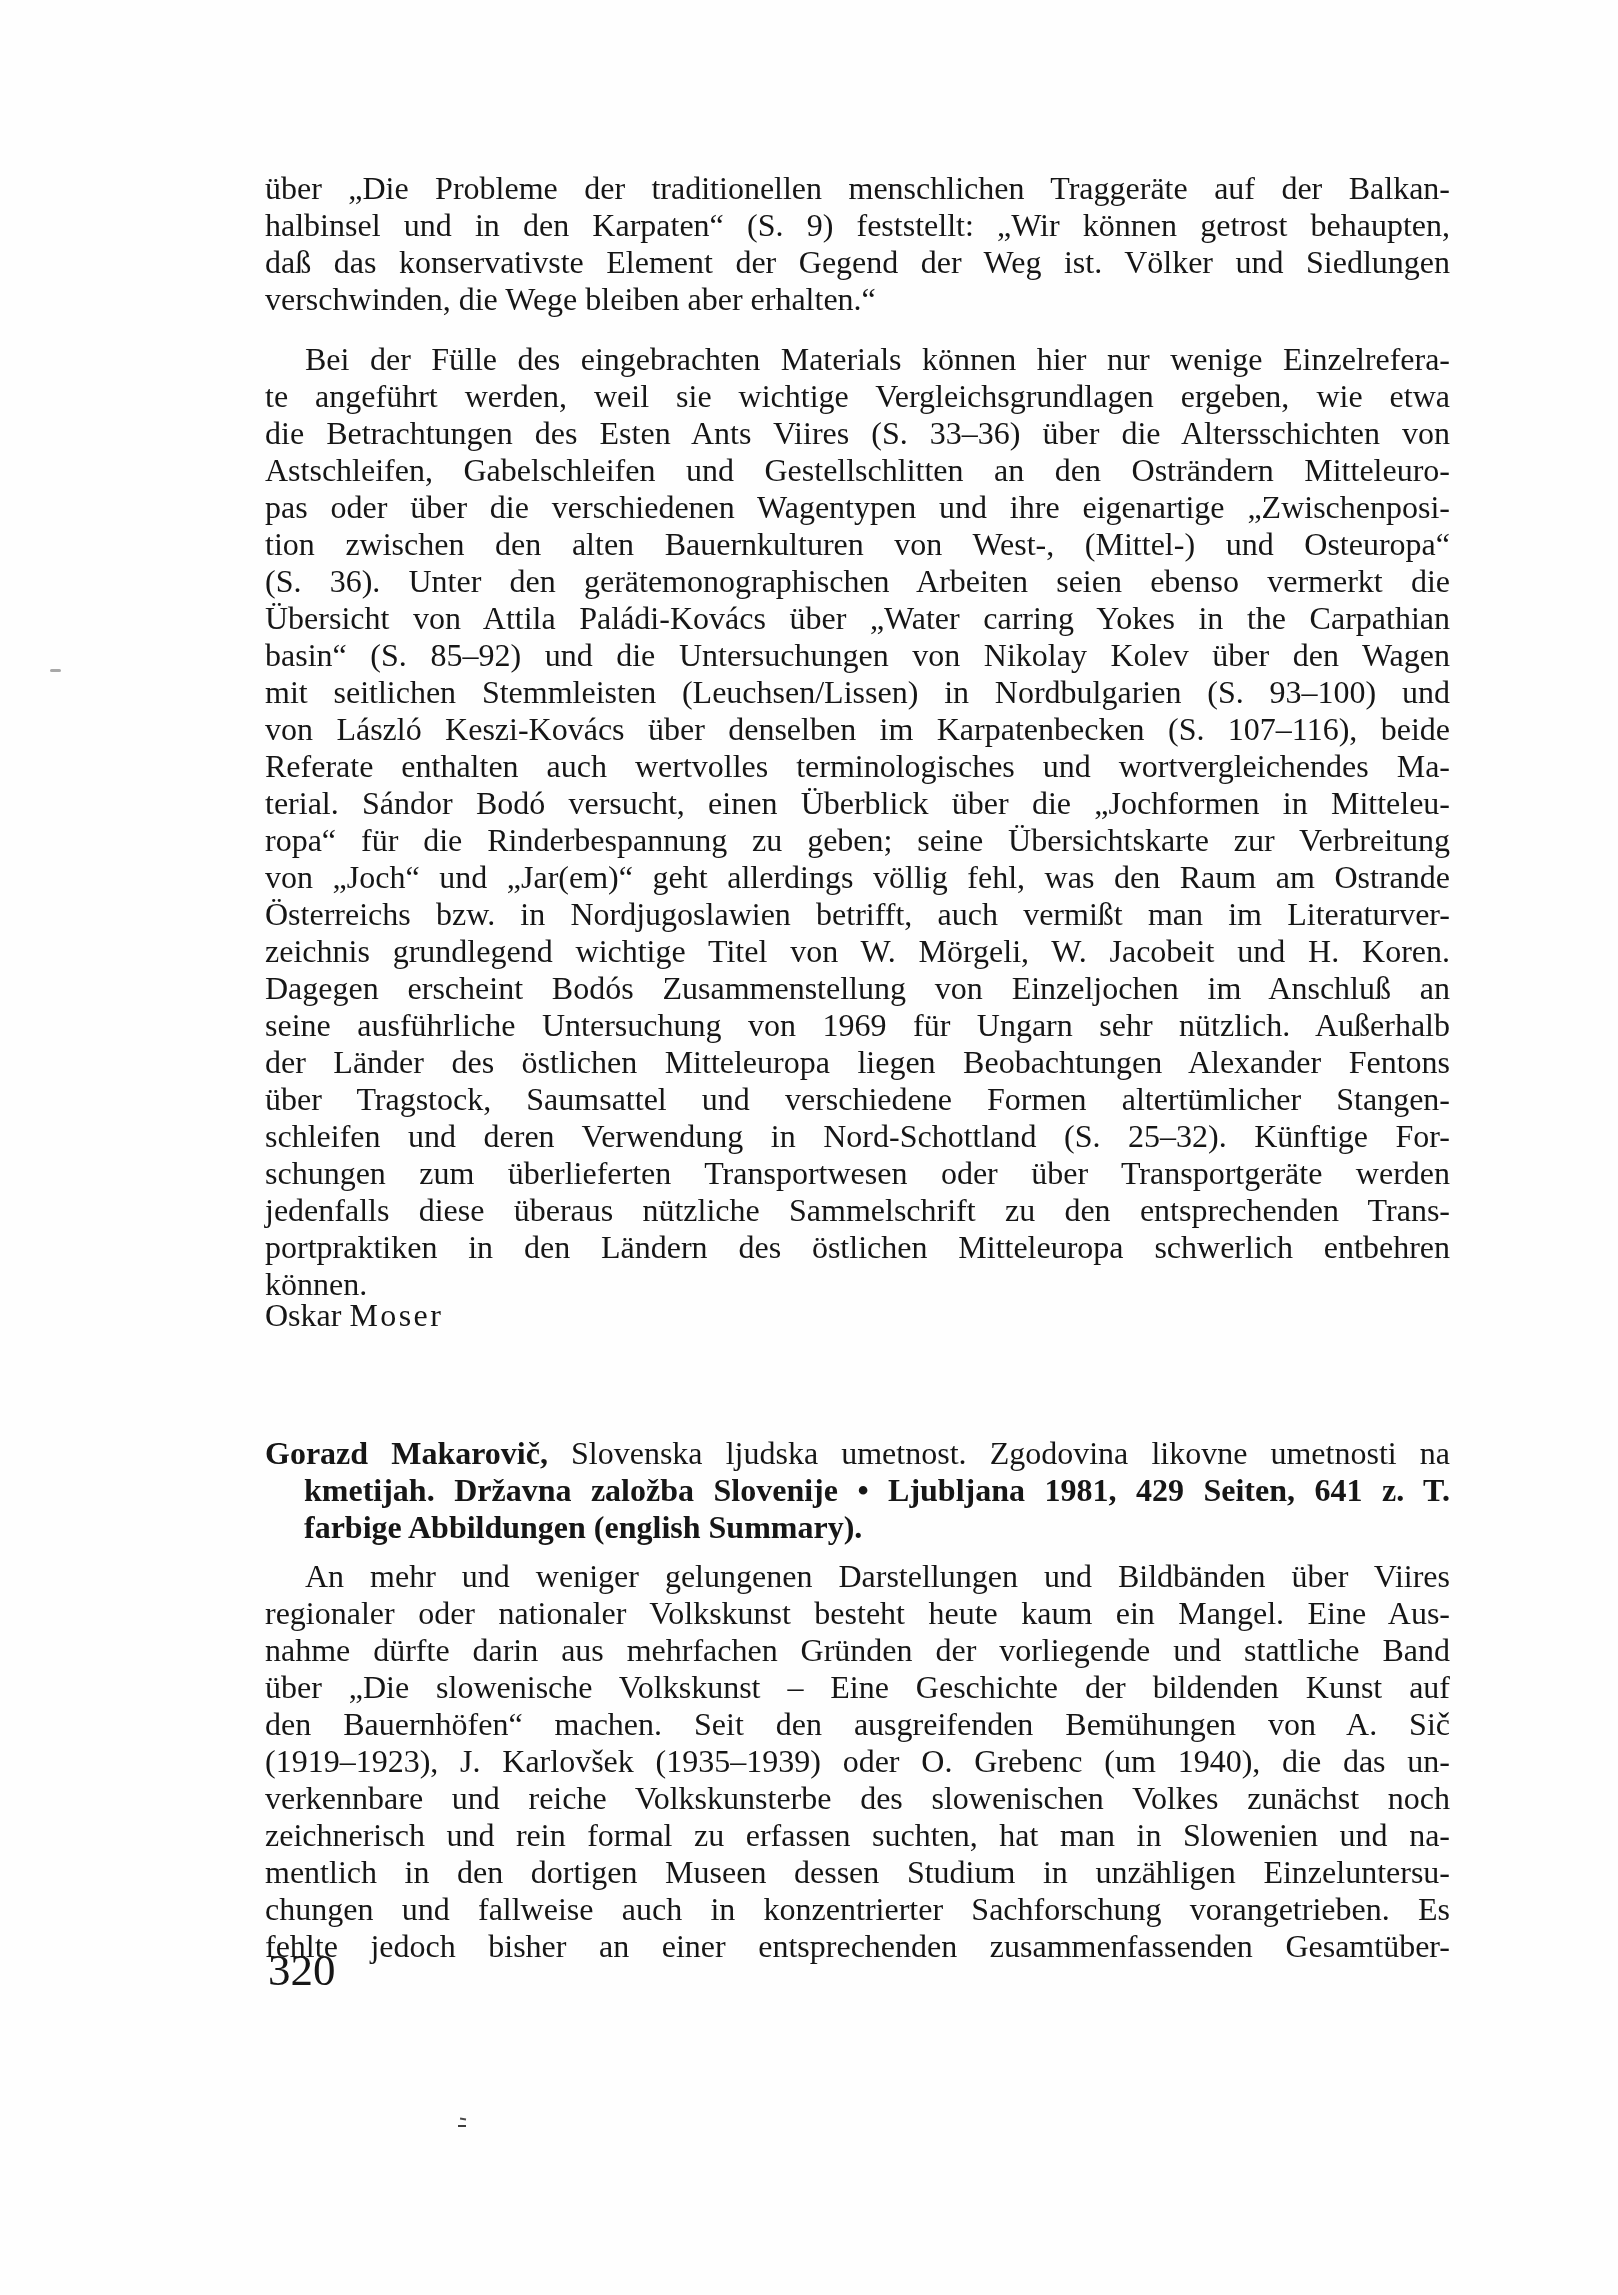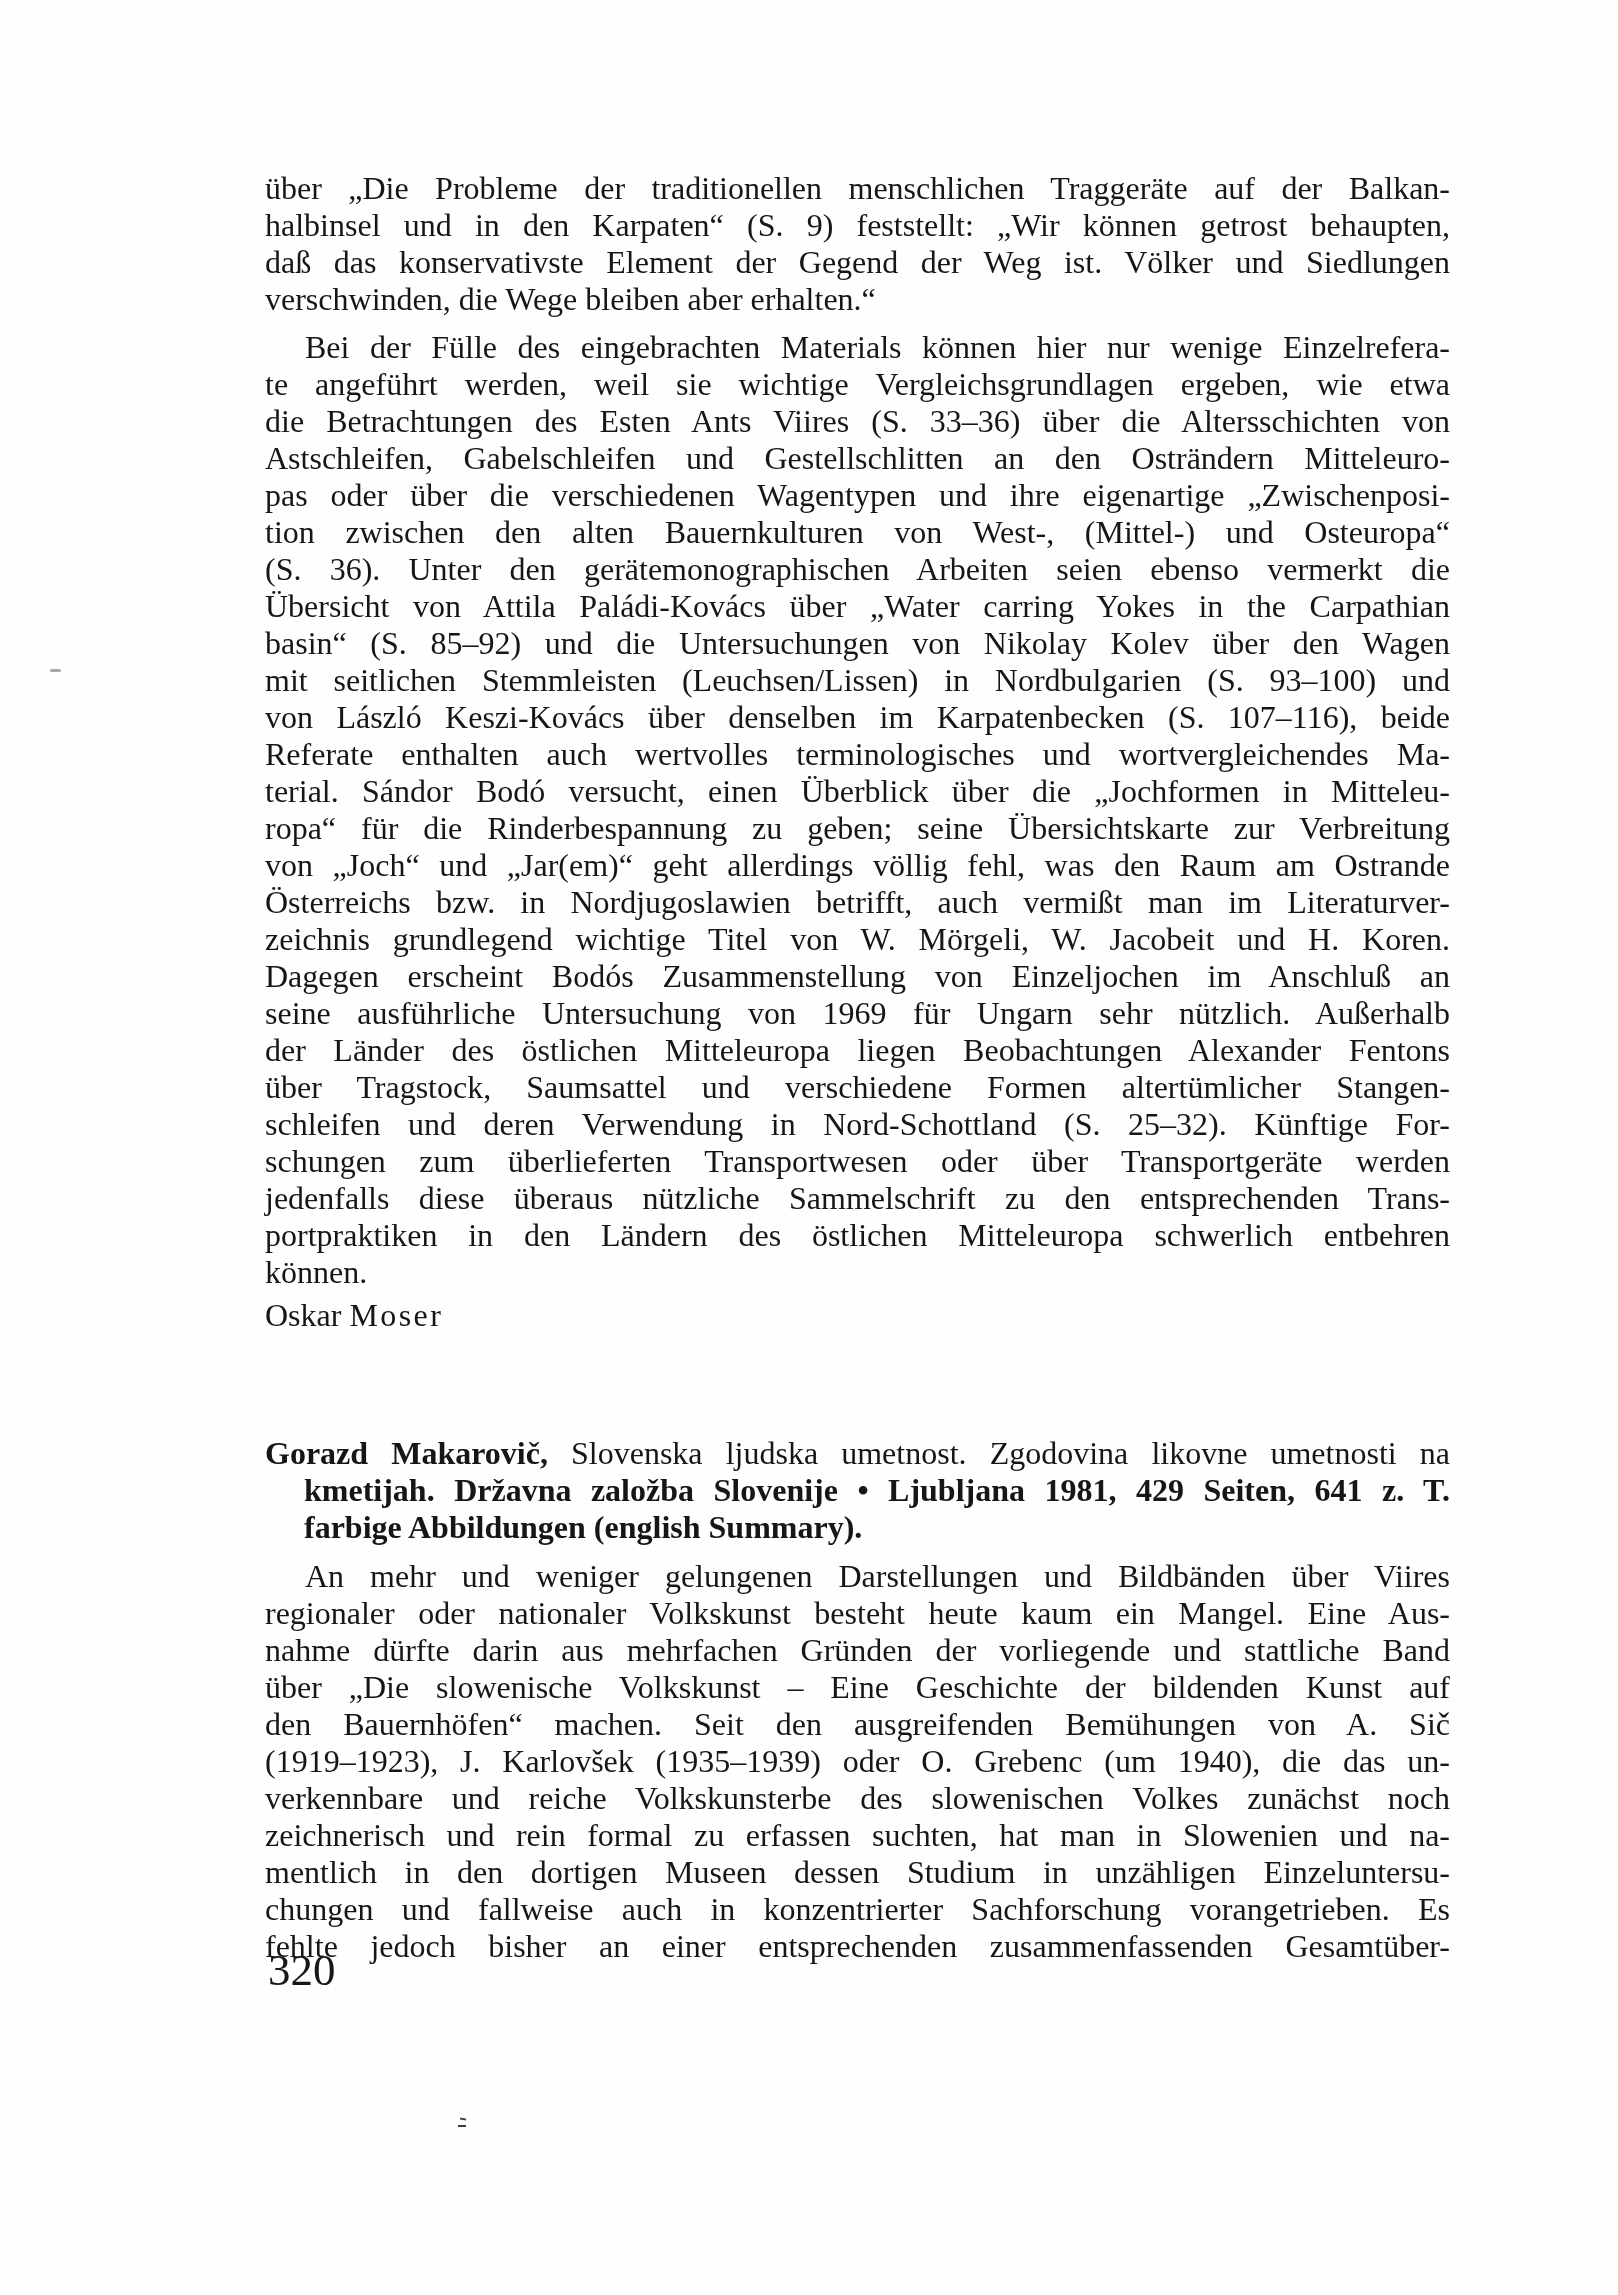--- a/index.html
+++ b/index.html
@@ -85,21 +85,21 @@
 
       <div class="line">über „Die Probleme der traditionellen menschlichen Traggeräte auf der Balkan-</div>
 
       <div class="line">halbinsel und in den Karpaten“ (S. 9) feststellt: „Wir können getrost behaupten,</div>
 
       <div class="line">daß das konservativste Element der Gegend der Weg ist. Völker und Siedlungen</div>
 
       <div class="line last">verschwinden, die Wege bleiben aber erhalten.“</div>
     </section>
 
-  <section class="textcol" style="top:329px">
+  <section class="textcol" style="top:341px">
 
       <div class="line indent">Bei der Fülle des eingebrachten Materials können hier nur wenige Einzelrefera-</div>
 
       <div class="line">te angeführt werden, weil sie wichtige Vergleichsgrundlagen ergeben, wie etwa</div>
 
       <div class="line">die Betrachtungen des Esten Ants Viires (S. 33–36) über die Altersschichten von</div>
 
       <div class="line">Astschleifen, Gabelschleifen und Gestellschlitten an den Osträndern Mitteleuro-</div>
 
       <div class="line">pas oder über die verschiedenen Wagentypen und ihre eigenartige „Zwischenposi-</div>

